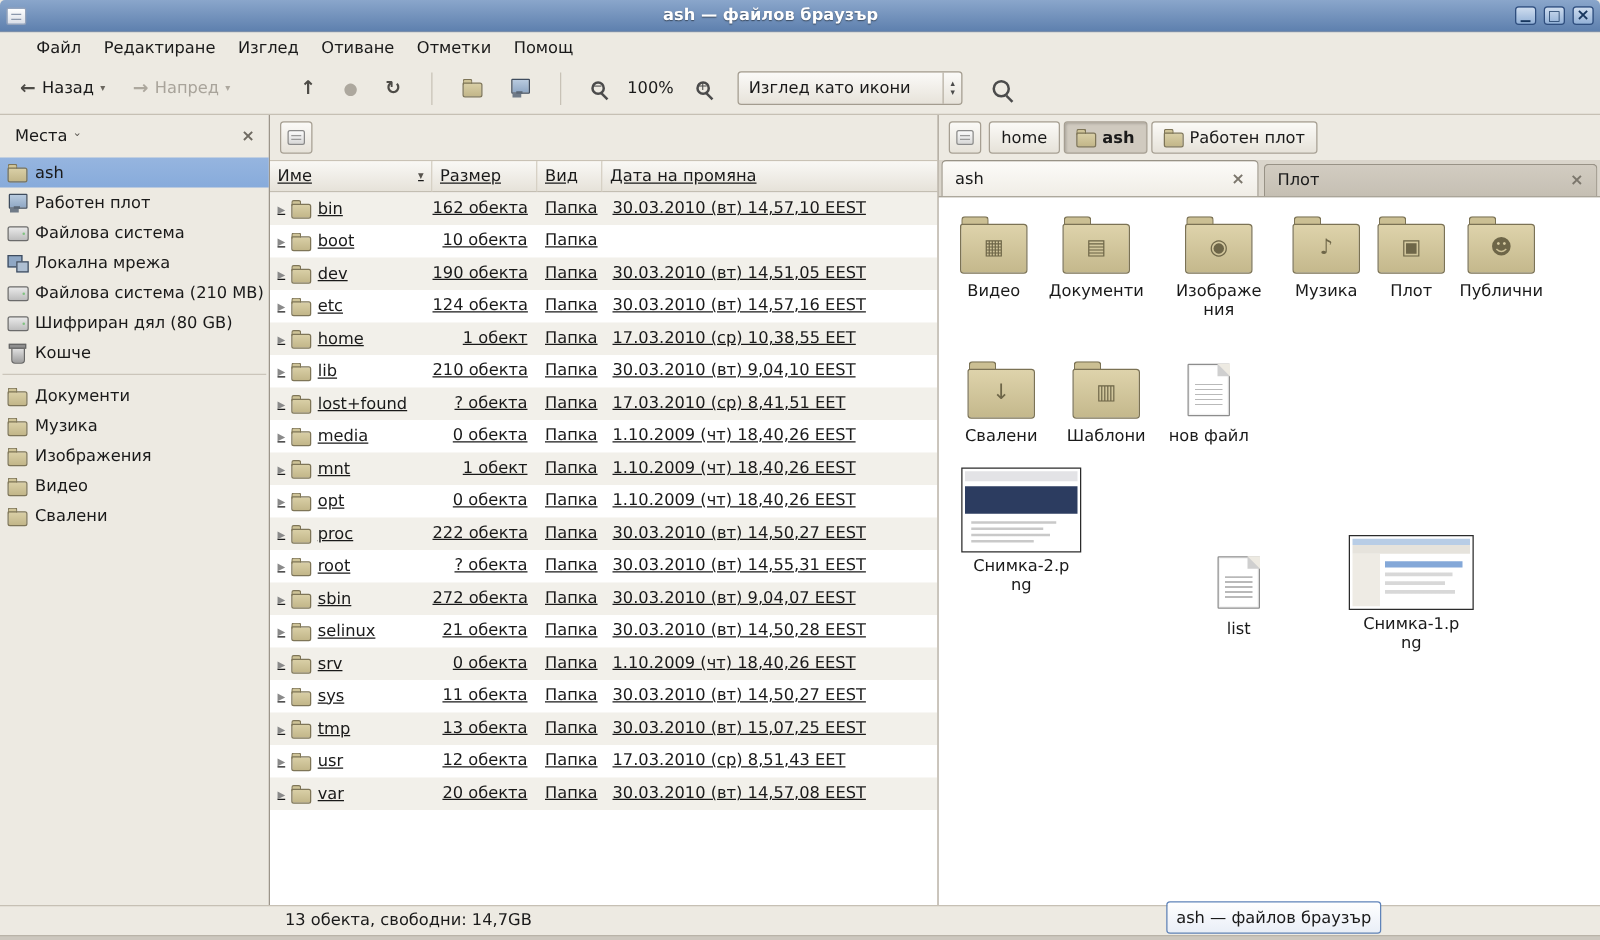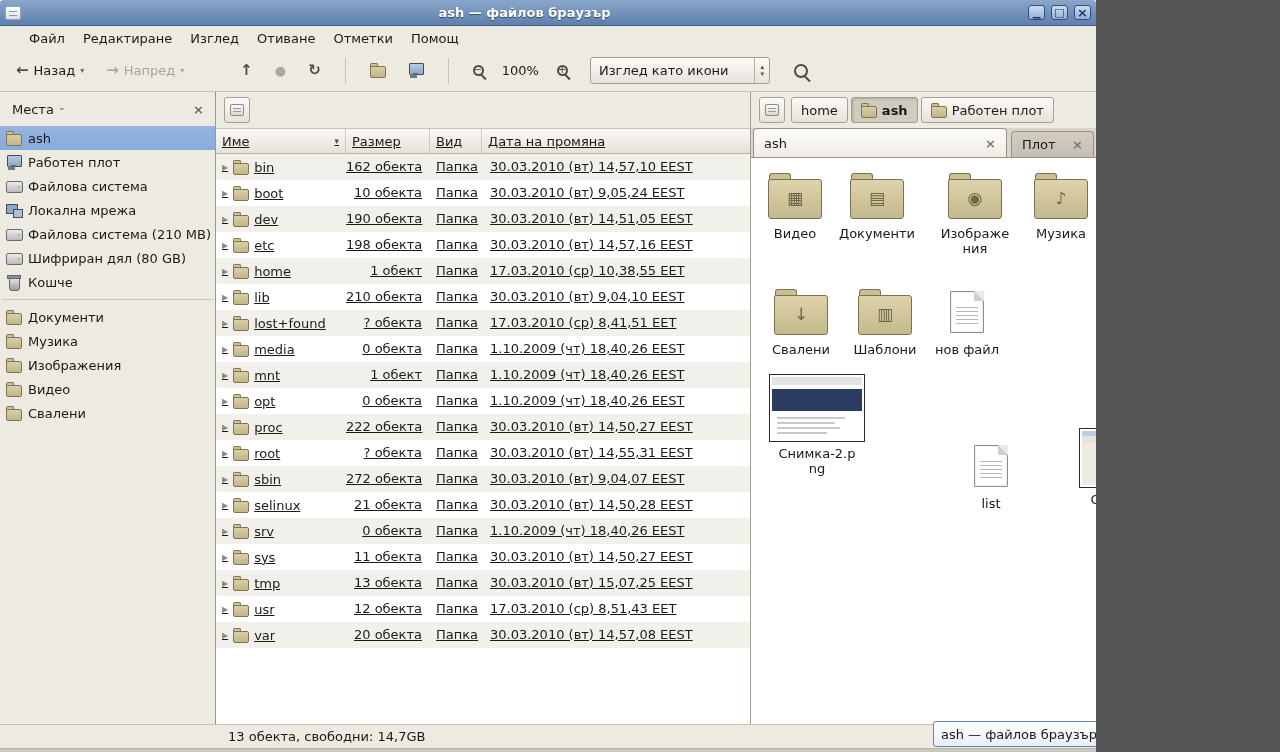--- a/index.html
+++ b/index.html
@@ -1,21 +1,21 @@
 <!DOCTYPE html>
 <html style="--window-bg: #EDEAE2; --selection: #87ABDB; --titlebar-top: #8AA6CB; --titlebar-bottom: #5E80AE; --folder-tan: #D5CAA0;"><head>
 <meta charset="utf-8">
 <style>
   :root{
     --window-bg:#EDEAE2; --selection:#87ABDB; --titlebar-top:#8AA6CB; --titlebar-bottom:#5E80AE;
     --folder-tan:#D5CAA0;
   }
   *{box-sizing:border-box;margin:0;padding:0;}
   body{font:13px "DejaVu Sans",sans-serif;color:#1a1a1a;background:#555;}
-  .screen{position:relative;width:1096px;height:752px;overflow:hidden;background:var(--window-bg);}
+  .screen{position:relative;width:1280px;height:752px;overflow:hidden;background:var(--window-bg);}
 
   
   .titlebar{height:26px;display:flex;align-items:center;padding:0 5px;gap:6px;
     background:linear-gradient(180deg,var(--titlebar-top),var(--titlebar-bottom));
     border-bottom:1px solid #3F5D88;border-radius:4px 4px 0 0;}
   .win-icon{width:16px;height:14px;background:linear-gradient(#ffffff,#d9dee7);border:1px solid #93a2ba;border-radius:2px;position:relative;flex:none;}
   .win-icon::before{content:"";position:absolute;left:3px;right:3px;top:4px;height:1px;background:#8b98ac;box-shadow:0 4px 0 #8b98ac;}
   .win-title{flex:1;text-align:center;color:#fff;font-weight:bold;text-shadow:0 1px 1px rgba(0,0,0,.5);}
   .wc{width:17px;height:15px;border:1px solid #2F4E7E;border-radius:3px;flex:none;
     background:linear-gradient(#CFDDEF,#93B1D7);color:#17365E;display:flex;align-items:center;justify-content:center;font-size:10px;line-height:1;}
@@ -379,41 +379,40 @@
           </div>
 
           <div class="trow">
             <div class="c-name">
               <span class="expander"></span>
               <span class="picon i-folder"></span>
               <span>boot</span>
             </div>
             <div class="c-size">10 обекта</div>
             <div class="c-type">Папка</div>
-            <div class="c-date">30.03.2010 (вт) 9,05,24 EEST</div>
           </div>
 
           <div class="trow">
             <div class="c-name">
               <span class="expander"></span>
               <span class="picon i-folder"></span>
               <span>dev</span>
             </div>
             <div class="c-size">190 обекта</div>
             <div class="c-type">Папка</div>
             <div class="c-date">30.03.2010 (вт) 14,51,05 EEST</div>
           </div>
 
           <div class="trow">
             <div class="c-name">
               <span class="expander"></span>
               <span class="picon i-folder"></span>
               <span>etc</span>
             </div>
-            <div class="c-size">198 обекта</div>
+            <div class="c-size">124 обекта</div>
             <div class="c-type">Папка</div>
             <div class="c-date">30.03.2010 (вт) 14,57,16 EEST</div>
           </div>
 
           <div class="trow">
             <div class="c-name">
               <span class="expander"></span>
               <span class="picon i-folder"></span>
               <span>home</span>
             </div>

